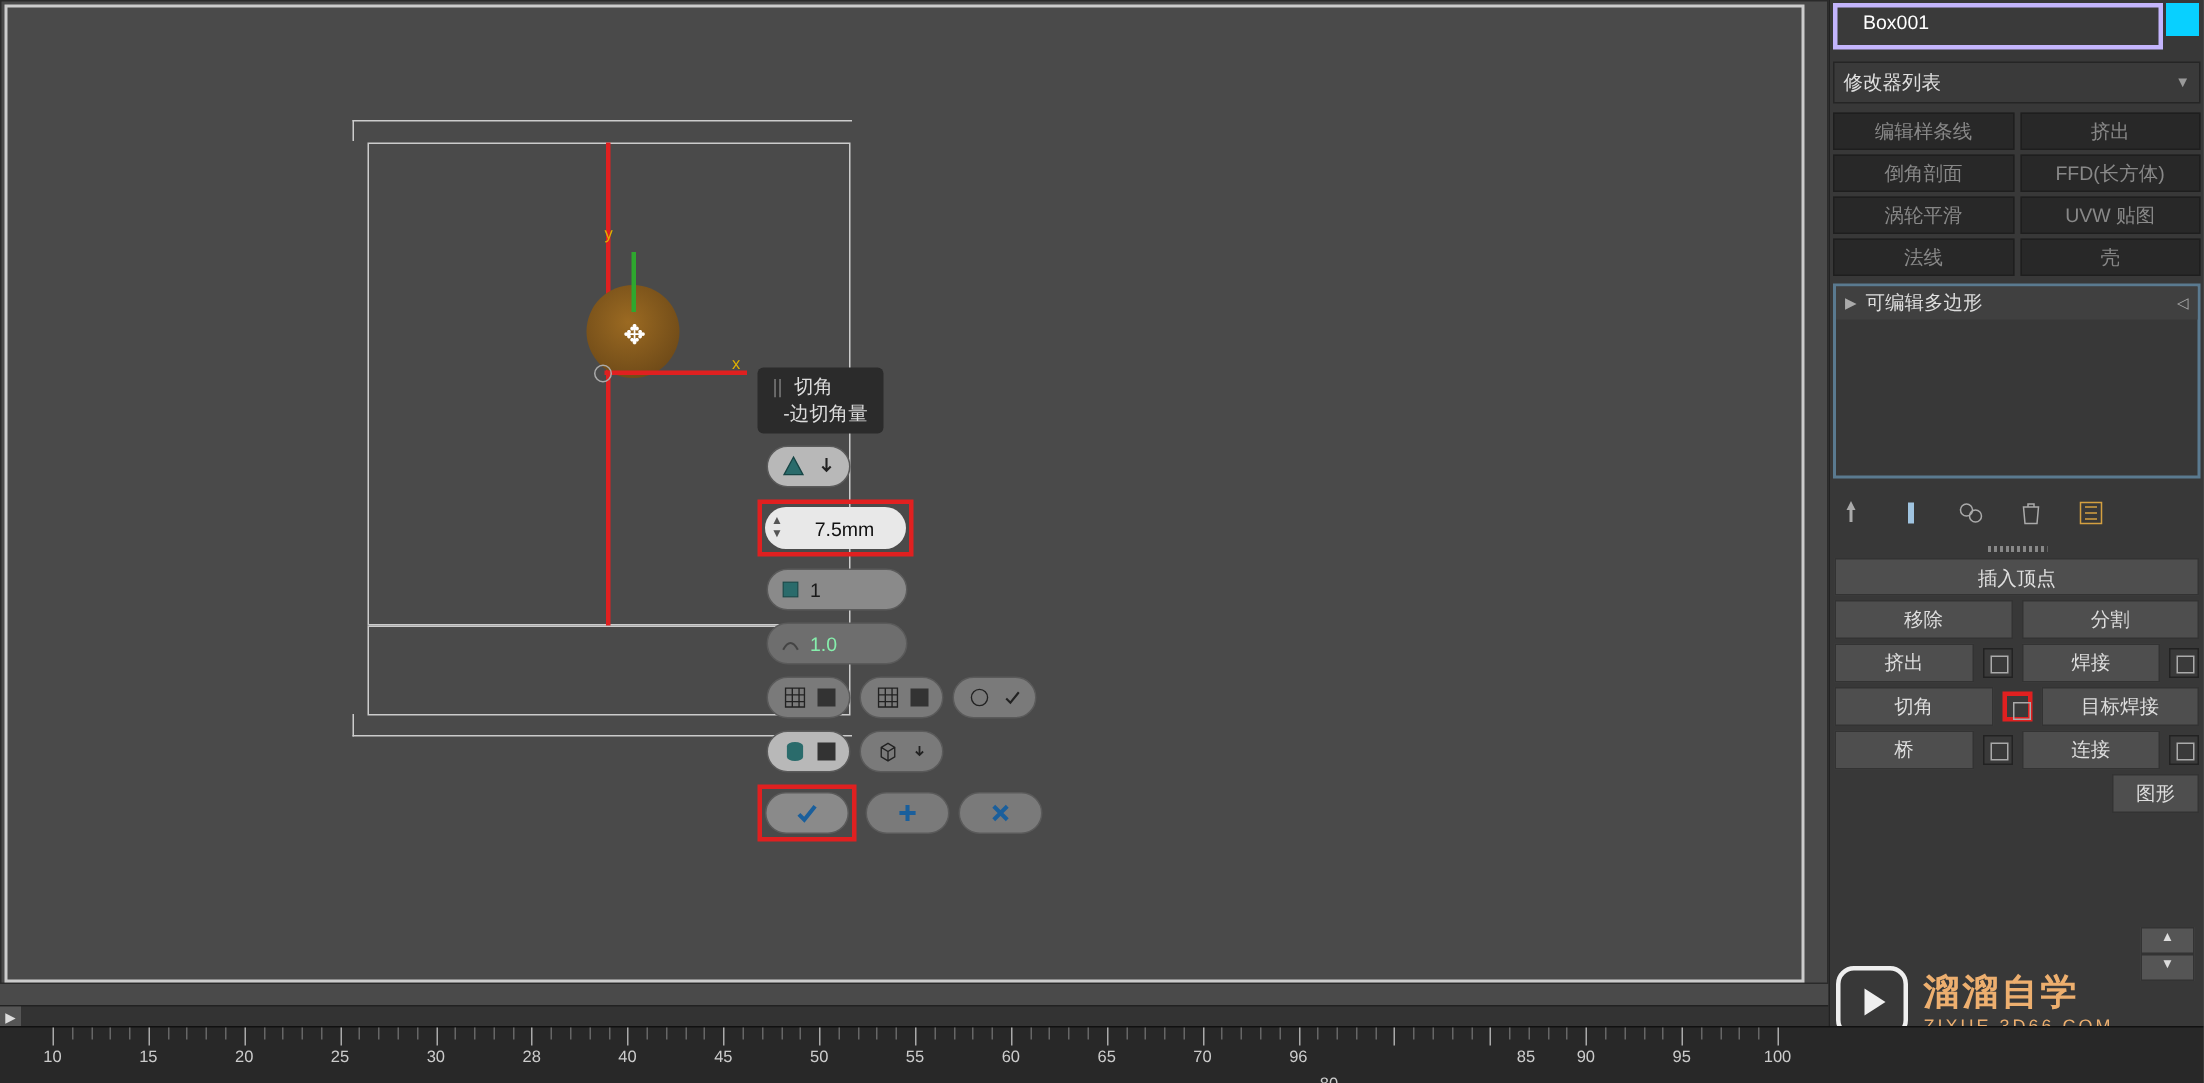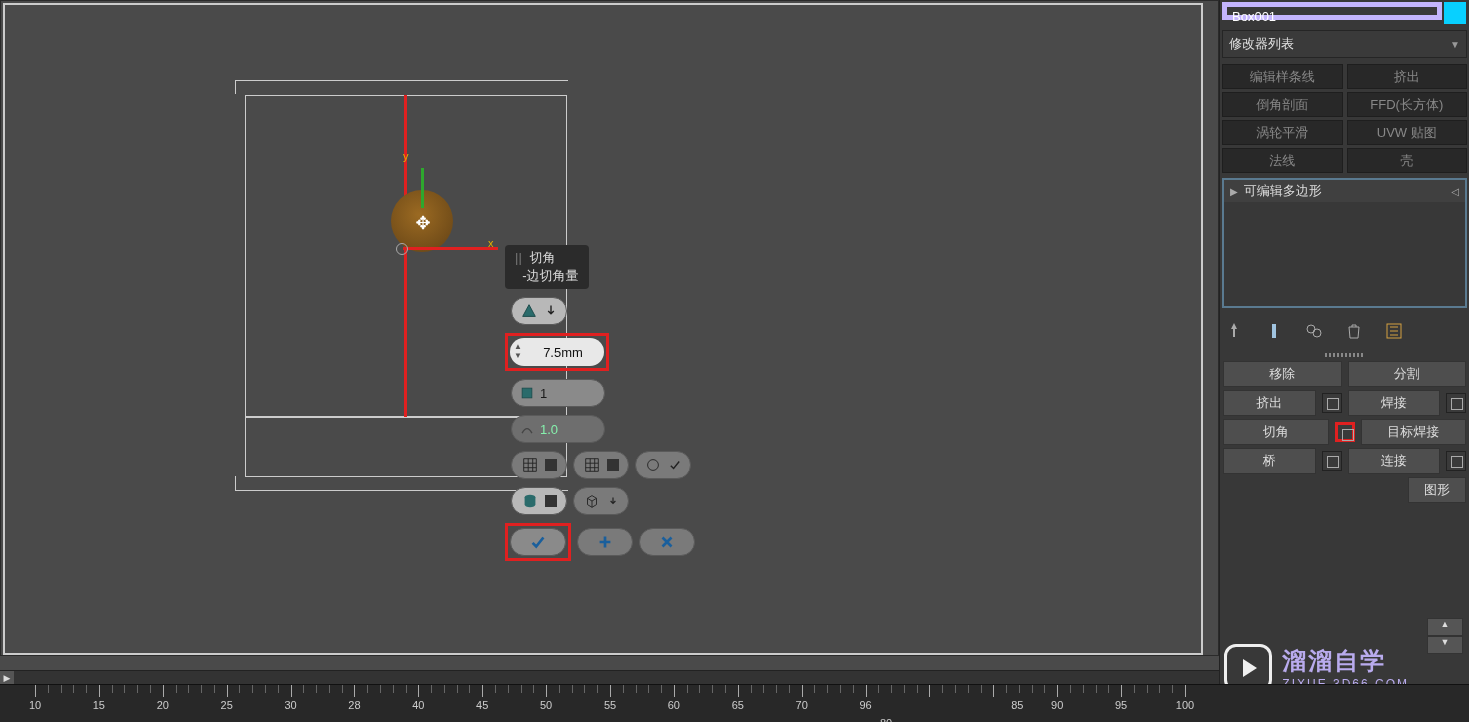--- a/index.html
+++ b/index.html
@@ -183,25 +183,25 @@
       right: 0;
       top: 0;
       width: 250px;
       height: 722px;
       background: #383838;
       border-left: 1px solid #222;
     }
     .name-field {
       width: 220px;
       margin: 2px;
-      height: 18px;
+      height: 31px;
       background: #3a3a3a;
       color: #fff;
-      border: 5px solid #c4b5fd;
-      padding: 2px 5px;
+      border: 3px solid #c4b5fd;
+      padding: 2px 17px;
       display:inline-block;
     }
     .color-sq {
       display:inline-block;
       width: 22px;
       height: 22px;
       background: #08d0ff;
       vertical-align: top;
       margin-top:2px;
     }
@@ -370,21 +370,21 @@
       border-radius:12px;
       display:flex; align-items:center; justify-content:center;
     }
     .wmark-tri {
       width:0; height:0;
       border-left: 14px solid #fff;
       border-top: 9px solid transparent;
       border-bottom: 9px solid transparent;
       margin-left:3px;
     }
-    .wmark-text { color:#c4b5fd; }
+    .wmark-text { color:#fdba74; }
     .wmark-zh { font-size:24px; font-weight:bold; letter-spacing:2px; }
     .wmark-en { font-size:12px; letter-spacing:2px; }
     
     .spin-btn-wrap {
       position:absolute;
       right: 6px;
       bottom: 68px;
       width: 36px;
       height: 36px;
       display:flex;
@@ -586,20 +586,21 @@
       </svg>
     <svg class="stack-icon" viewBox="0 0 20 20">
         <rect x="3" y="3" width="14" height="14" fill="none" stroke="#d4a040"></rect>
         <path d="M6 6h8M6 10h8M6 14h8" stroke="#d4a040"></path>
       </svg>
   </div>
 
   <div class="row-handle"></div>
 
   <div class="geom-panel">
+    <div class="hdr-btn">插入顶点</div>
     <div class="geom-row">
       <div class="geom-btn">移除</div>
       <div class="geom-btn">分割</div>
     </div>
     <div class="geom-row">
       <div class="geom-btn">挤出</div>
       <div class="setting-btn"></div>
       <div class="geom-btn">焊接</div>
       <div class="setting-btn"></div>
     </div>

